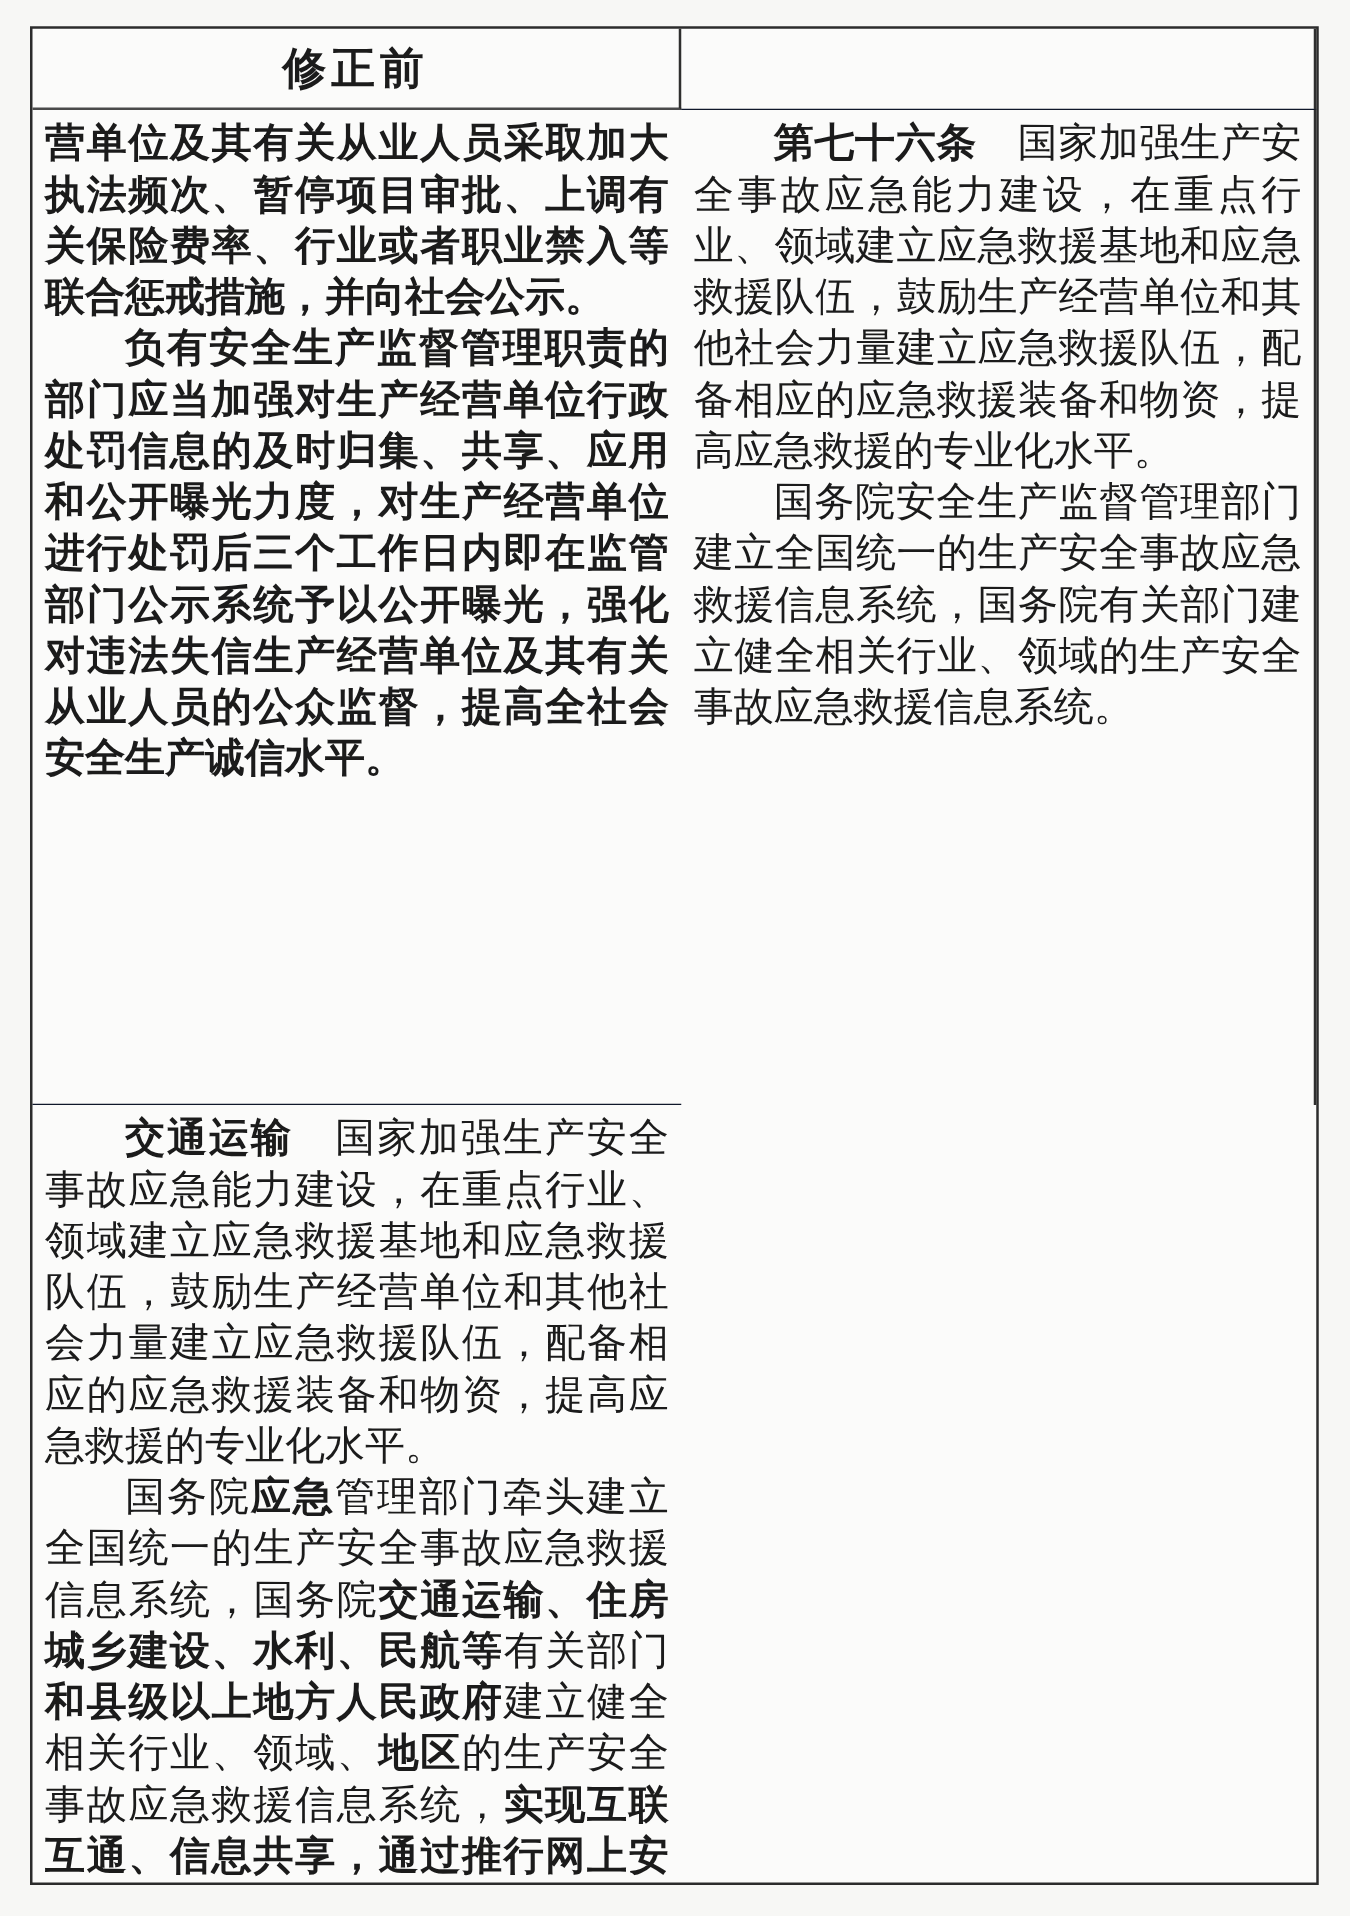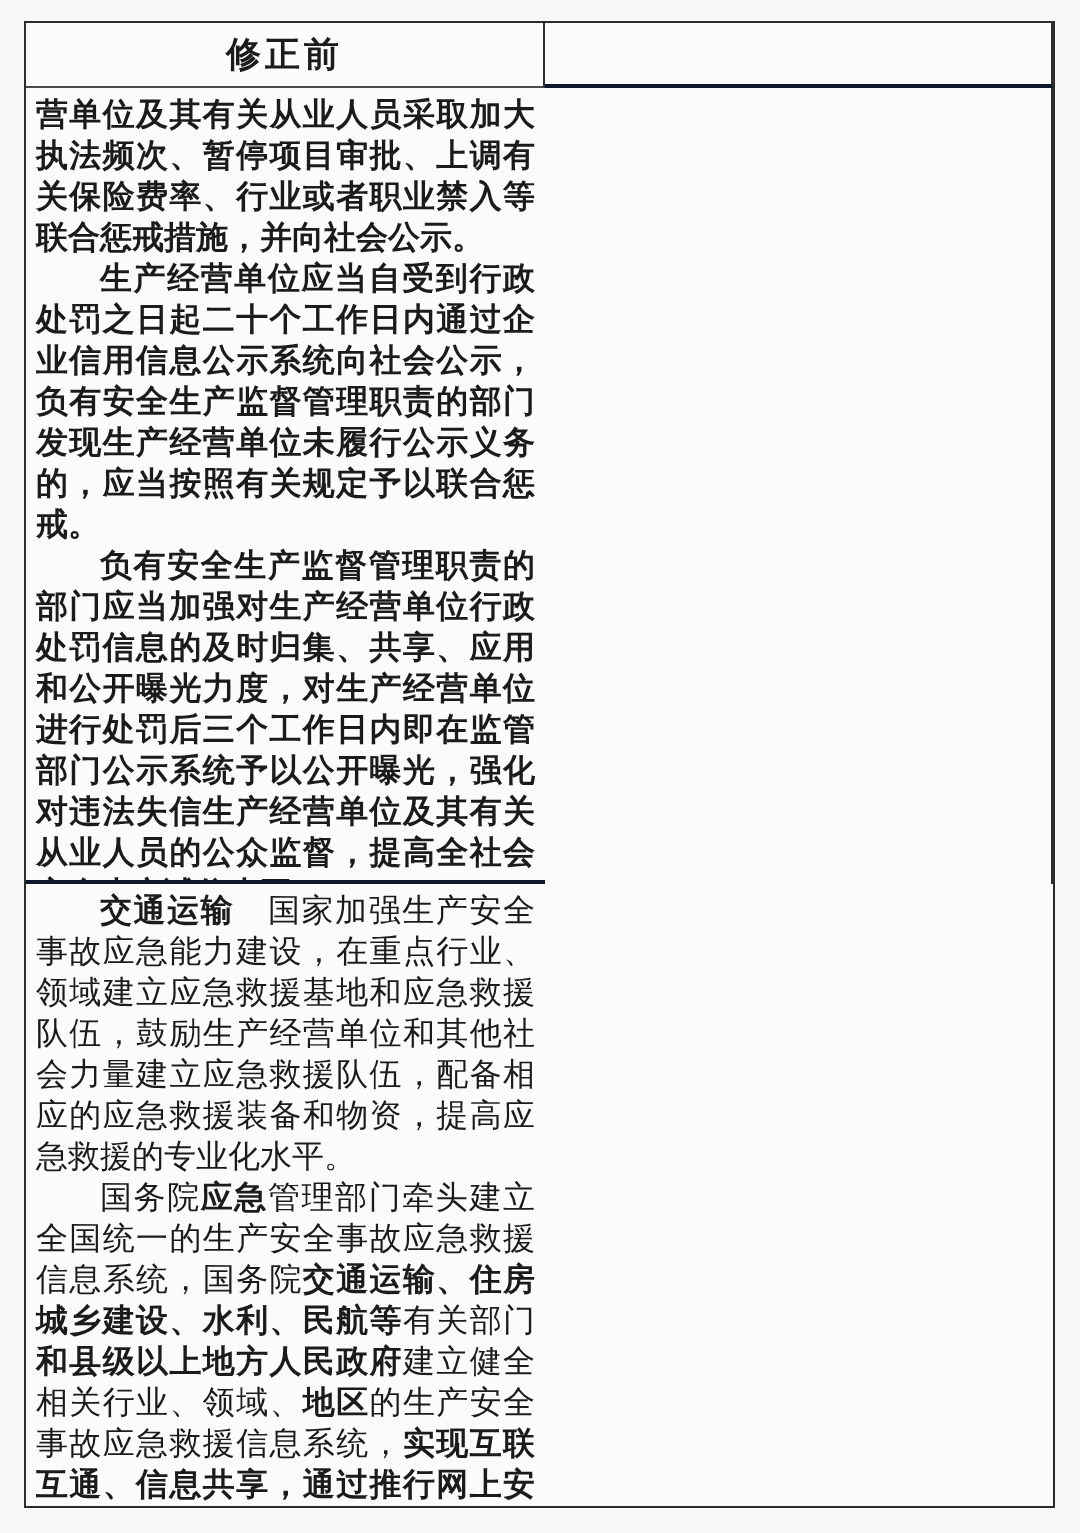--- a/index.html
+++ b/index.html
@@ -32,21 +32,21 @@
   .cell.hdr {
     border-bottom: 2px solid #4a4a4a;
     display: flex;
     align-items: center;
     justify-content: center;
     font-family: "Liberation Sans", sans-serif;
     font-weight: 700;
     font-size: 35px;
     letter-spacing: 4px;
   }
-  .cell.row1 { border-bottom: 4px solid #0f172a; }
+  .cell.row1 { border-bottom: 1px solid #0f172a; }
   .cell.body {
     padding: 6px 10px 0 10px;
     font-size: 32px;
     line-height: 41px;
     text-align: justify;
   }
   p.para {
     margin: 0;
     text-justify: inter-character;
   }
@@ -66,25 +66,26 @@
 <div class="page">
   <div class="cmp-table">
 
     <div class="cell hdr col-left">
       <span>修正前</span>
     </div>
 
     <div class="cell body row1 col-left"></div>
     <div class="cell body row1">
         <p class="para"><span class="seg new">营单位及其有关从业人员采取加大执法频次、暂停项目审批、上调有关保险费率、行业或者职业禁入等联合惩戒措施，并向社会公示。</span></p>
-        <p class="para indent"><span class="seg new">生产经营单位应当自受到行政处罚之日起二十个工作日内通过企业信用信息公示系统向社会公示，负有安全生产监督管理职责的部门发现生产经营单位未履行公示义务的，应当按照有关规定予以联合惩戒。</span></p>
         <p class="para indent"><span class="seg new">负有安全生产监督管理职责的部门应当加强对生产经营单位行政处罚信息的及时归集、共享、应用和公开曝光力度，对生产经营单位进行处罚后三个工作日内即在监管部门公示系统予以公开曝光，强化对违法失信生产经营单位及其有关从业人员的公众监督，提高全社会安全生产诚信水平。</span></p>
       </div>
 
     <div class="cell body col-left">
+        <p class="para indent"><span class="seg new">第七十六条</span><span class="seg old">　国家加强生产安全事故应急能力建设，在重点行业、领域建立应急救援基地和应急救援队伍，鼓励生产经营单位和其他社会力量建立应急救援队伍，配备相应的应急救援装备和物资，提高应急救援的专业化水平。</span></p>
+        <p class="para indent"><span class="seg old">国务院安全生产监督管理部门建立全国统一的生产安全事故应急救援信息系统，国务院有关部门建立健全相关行业、领域的生产安全事故应急救援信息系统。</span></p>
       </div>
     <div class="cell body">
         <p class="para indent"><span class="seg new">交通运输</span><span class="seg old">　国家加强生产安全事故应急能力建设，在重点行业、领域建立应急救援基地和应急救援队伍，鼓励生产经营单位和其他社会力量建立应急救援队伍，配备相应的应急救援装备和物资，提高应急救援的专业化水平。</span></p>
         <p class="para indent"><span class="seg old">国务院</span><span class="seg new">应急</span><span class="seg old">管理部门牵头建立全国统一的生产安全事故应急救援信息系统，国务院</span><span class="seg new">交通运输、住房城乡建设、水利、民航等</span><span class="seg old">有关部门</span><span class="seg new">和县级以上地方人民政府</span><span class="seg old">建立健全相关行业、领域、</span><span class="seg new">地区</span><span class="seg old">的生产安全事故应急救援信息系统，</span><span class="seg new">实现互联互通、信息共享，通过推行网上安全信息采</span></p>
       </div>
 
   </div>
 </div>
 
 </body></html>

